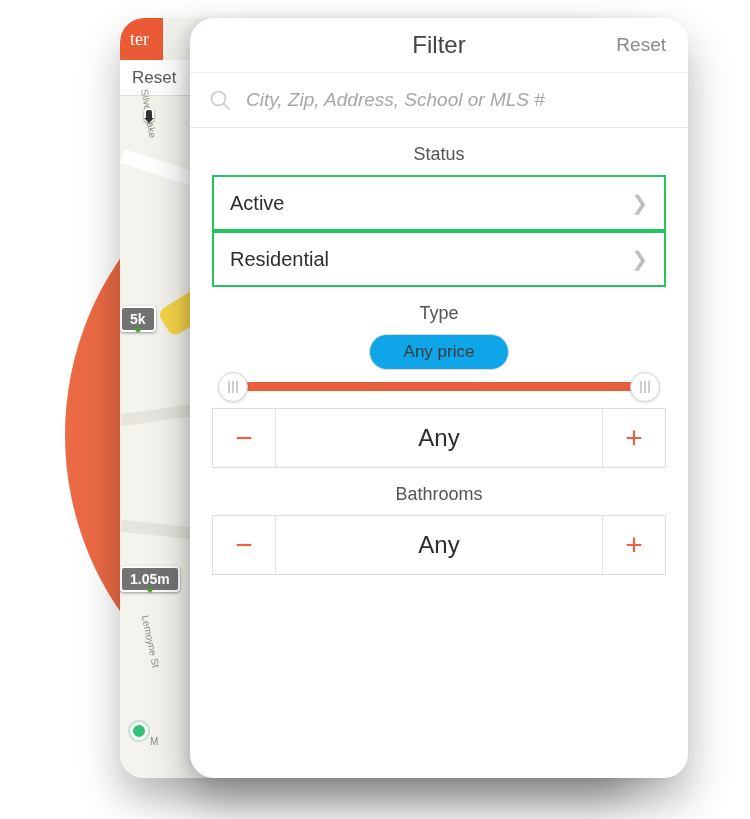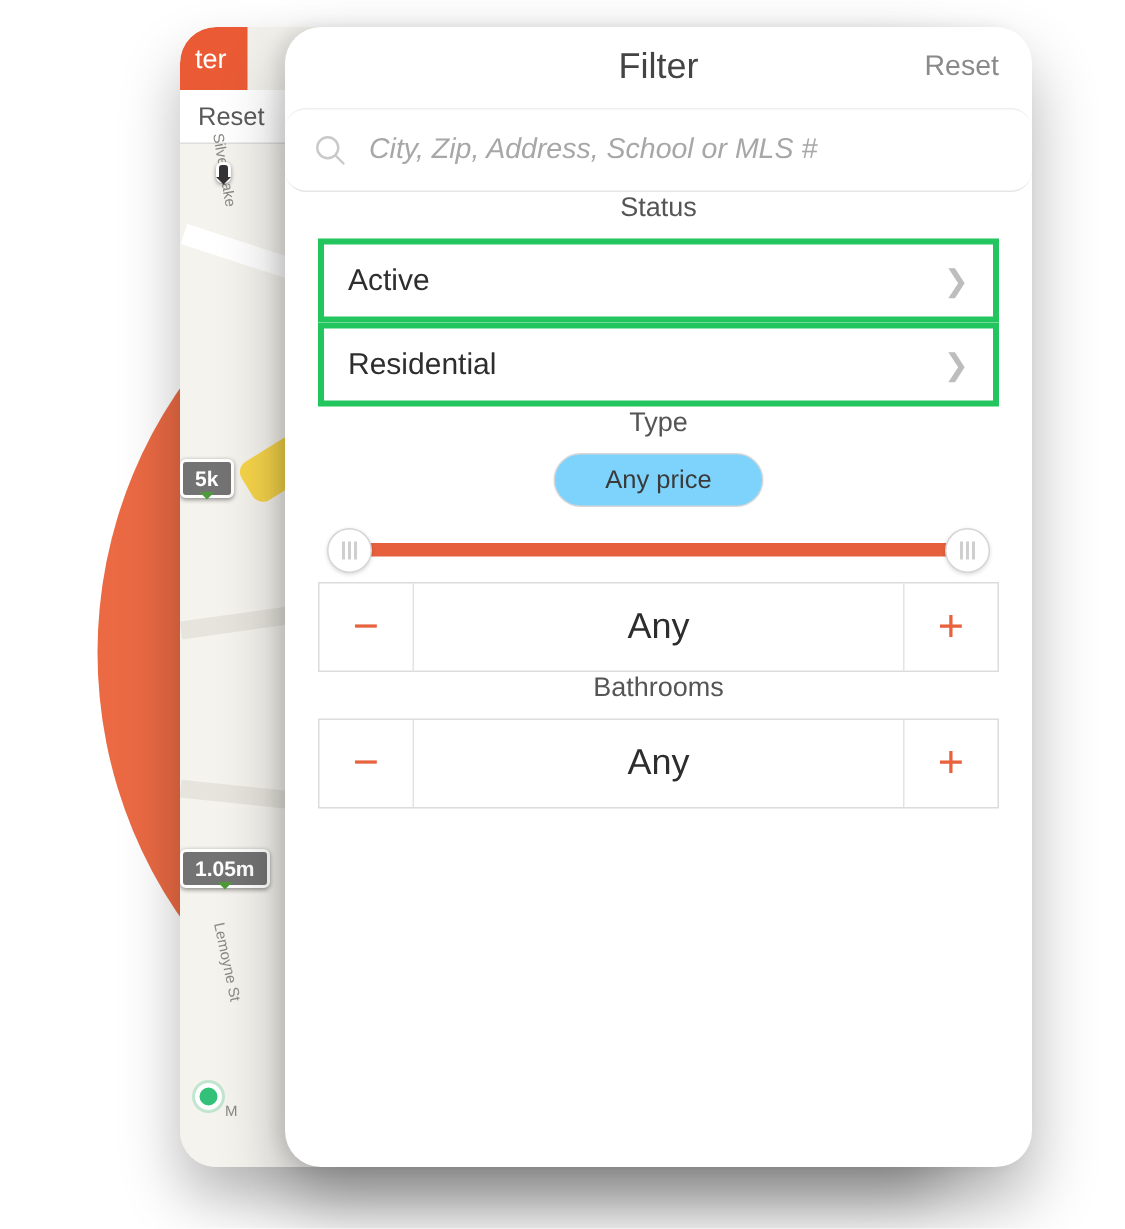--- a/index.html
+++ b/index.html
@@ -42,20 +42,21 @@
     align-items: stretch;
   }
   .back-filter-tab {
     background: #ea5b35;
     color: #fff;
     padding: 0 14px 0 10px;
     display: flex;
     align-items: center;
     font-size: 18px;
     border-top-left-radius: 24px;
+    font-family: Liberation Serif, serif;
   }
   .back-reset {
     height: 36px;
     display: flex;
     align-items: center;
     padding-left: 12px;
     font-size: 17px;
     color: #5a5a5a;
     background: #fff;
     border-bottom: 1px solid #ddd;
@@ -132,56 +133,56 @@
     display:flex; align-items:center;
     font-size:19px; color:#8a8a8a;
   }
   .fc-search {
     height:56px;
     border-top:1px solid #eee;
     border-bottom:1px solid #e6e6e6;
     display:flex; align-items:center;
     padding:0 18px;
     gap:14px;
-    border-radius:14px;
   }
   .search-icon { width:24px; height:24px; flex:0 0 24px;}
   .search-input {
     border:none; outline:none; font-size:19px; color:#333; width:100%;
     background:transparent;
   }
   .search-input::placeholder{ color:#a7a7a7; font-style:italic;}
 
   .section { padding: 0 22px; }
   .sec-label {
     text-align:center;
     font-size:18px;
     color:#555;
+    margin-top:16px;
     margin-bottom:10px;
   }
 
   .select-row {
-    border:4px solid #22c55e;
+    border:2px solid #22c55e;
     height:56px;
     display:flex; align-items:center; justify-content:space-between;
     padding:0 16px;
     font-size:20px;
     color:#2e2e2e;
     background:#fff;
   }
   .chev { color:#bdbdbd; font-size:20px; }
 
   .price-bubble {
-    margin:0 auto 12px auto;
+    margin:0 auto 0 auto;
     width:140px; height:36px;
     border:1px solid #d7d7d7;
     border-radius:20px;
     display:flex; align-items:center; justify-content:center;
     font-size:17px; color:#3a3a3a;
-    background:#7dd3fc;
+    background:#0ea5e9;
     position:relative; z-index:2;
   }
   .slider-wrap { position:relative; height:44px; margin-top:-6px;}
   .slider-track {
     position:absolute; left:20px; right:20px; top:18px;
     height:9px; background:#e7603d; border-radius:4px;
   }
   .slider-handle {
     position:absolute; top:8px;
     width:30px; height:30px; border-radius:50%;

